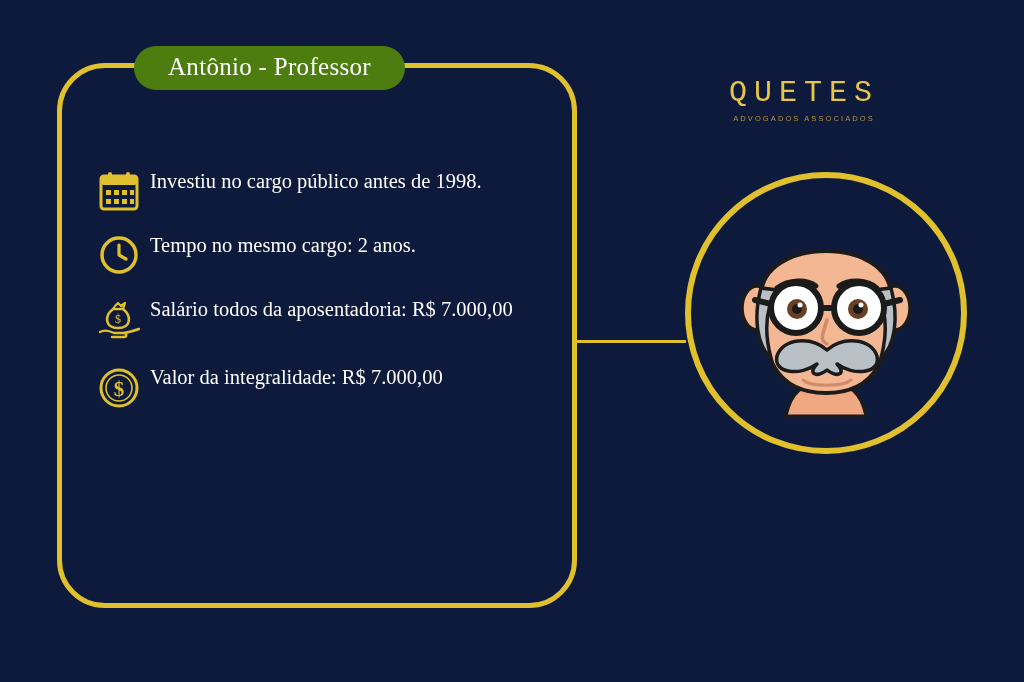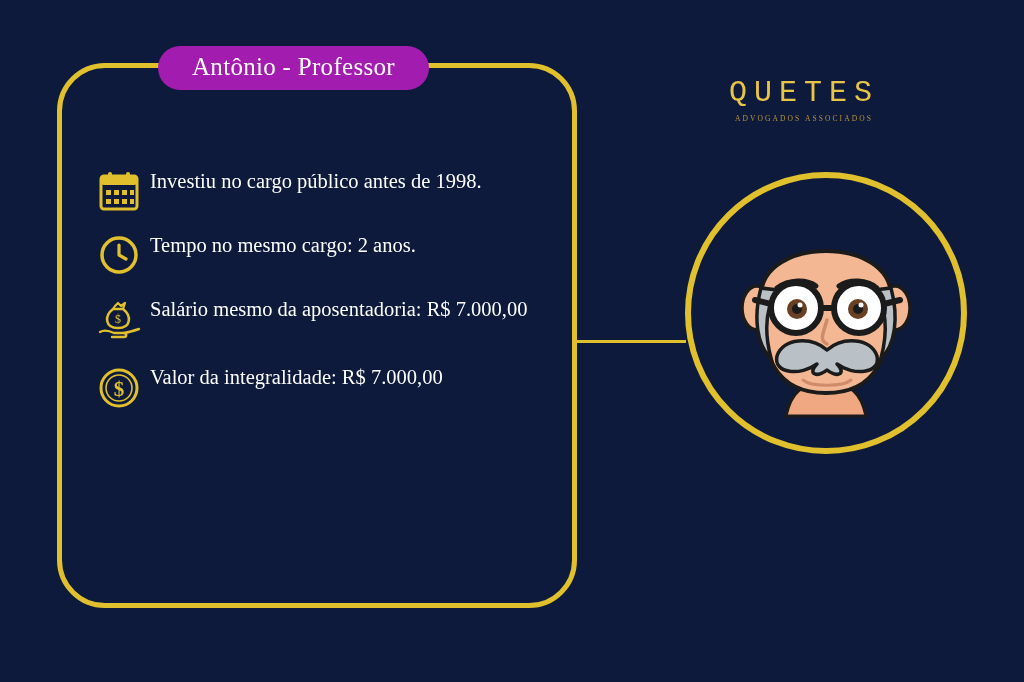--- a/index.html
+++ b/index.html
@@ -25,21 +25,21 @@
   .brand-name {
     color: #e8c547;
     font-family: Liberation Mono, monospace;
     font-size: 30px;
     letter-spacing: 7px;
     font-weight: 400;
     line-height: 1;
   }
   .brand-sub {
     color: #b8933a;
-    font-family: Liberation Serif, serif;
+    font-family: Liberation Sans, sans-serif;
     font-size: 7.5px;
     letter-spacing: 2.1px;
     margin-top: 6px;
   }
 
   
   .connector {
     position: absolute;
     left: 576px;
     top: 340px;
@@ -55,23 +55,23 @@
     top: 63px;
     width: 520px;
     height: 545px;
     border: 5px solid #e0c02c;
     border-radius: 48px;
     background: transparent;
   }
 
   .card-title-wrap {
     position: absolute;
-    left: 96px;
+    left: 72px;
     top: -22px;
-    background: #a21caf;
+    background: #4d7c0f;
     border-radius: 22px;
     padding: 7px 34px 9px 34px;
   }
   .card-title {
     color: #ffffff;
     font-size: 25px;
     font-family: "Liberation Serif", serif;
     letter-spacing: 0.3px;
     white-space: nowrap;
   }
@@ -173,21 +173,21 @@
     <div class="item sp-top">
       <span class="icon-slot">
         <svg width="46" height="46" viewBox="0 0 46 46">
           <path d="M19 8 L22 5 L25 8 L29 5 L27 11 L17 11 Z" fill="none" stroke="#e0c02c" stroke-width="2.2" stroke-linejoin="round"></path>
           <path d="M17 11 C8 18, 9 30, 22 30 C35 30, 36 18, 27 11 Z" fill="none" stroke="#e0c02c" stroke-width="2.6" stroke-linejoin="round"></path>
           <text x="22" y="25" font-size="12" fill="#e0c02c" text-anchor="middle" font-family="Liberation Serif, serif">$</text>
           <path d="M4 34 C9 31, 14 33, 18 35 L28 35 C31 35, 31 39, 28 39 L16 39" fill="none" stroke="#e0c02c" stroke-width="2.4" stroke-linecap="round" stroke-linejoin="round"></path>
           <path d="M28 35 C34 34, 40 32, 43 31" fill="none" stroke="#e0c02c" stroke-width="2.4" stroke-linecap="round"></path>
         </svg>
       </span>
-      <span class="text">Salário mesmo da aposentadoria: R$ 7.000,00</span>
+      <span class="text">Salário todos da aposentadoria: R$ 7.000,00</span>
     </div>
 
     <div class="item">
       <span class="icon-slot">
         <svg width="44" height="44" viewBox="0 0 44 44">
           <circle cx="22" cy="22" r="18" fill="none" stroke="#e0c02c" stroke-width="3"></circle>
           <circle cx="22" cy="22" r="13" fill="none" stroke="#e0c02c" stroke-width="1.6"></circle>
           <text x="22" y="30" font-size="21" fill="#e0c02c" text-anchor="middle" font-family="Liberation Serif, serif" font-weight="bold">$</text>
         </svg>
       </span>

